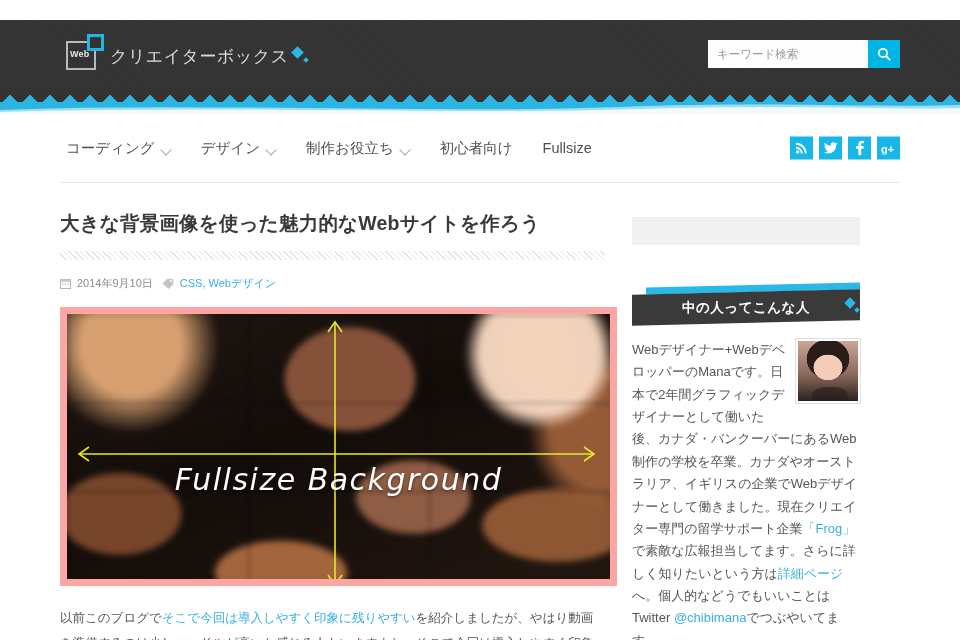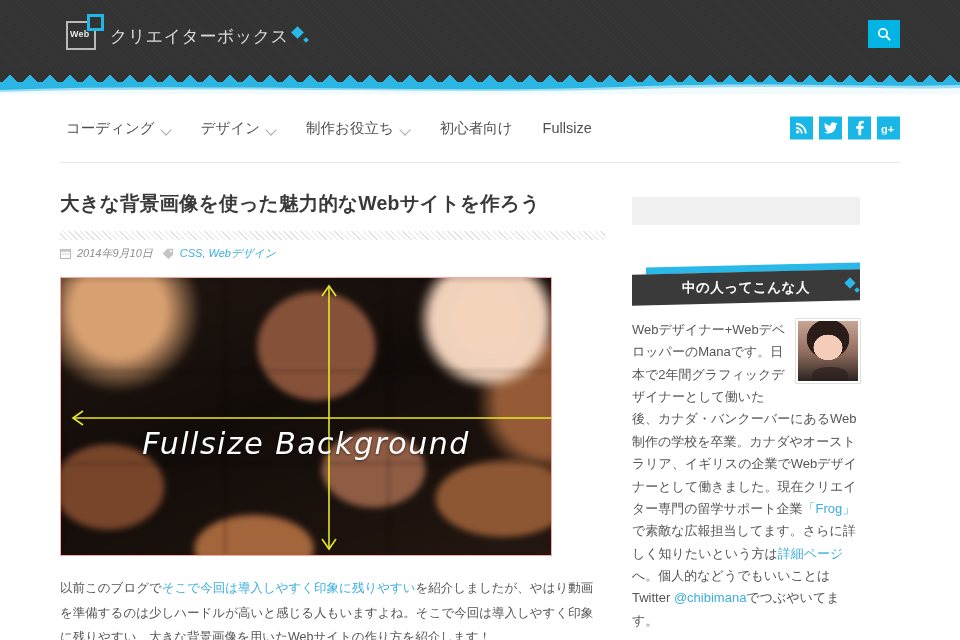--- a/index.html
+++ b/index.html
@@ -10,20 +10,21 @@
     background: #ffffff;
     color: #4a4a4a;
   }
 
   
   .header {
     position: relative;
     height: 68px;
     background: #333333;
     background-image: repeating-linear-gradient(45deg, rgba(255,255,255,.018) 0 1px, transparent 1px 3px);
+    margin-top: 20px;
   }
   .logo-wrap {
     position: absolute; left: 66px; top: 14px;
     display: flex; align-items: flex-end;
   }
   .logo-mark {
     position: relative;
     width: 40px; height: 36px;
   }
   .logo-square {
@@ -143,30 +144,30 @@
     font-size: 19.5px; font-weight: bold; color: #3a3a3a;
     line-height: 1.45; letter-spacing: .2px;
   }
   .hatch {
     height: 9px; margin-top: 14px;
     background-image: repeating-linear-gradient(45deg,
       #e3e3e3 0 1px, #ffffff 1px 4px);
   }
   .meta {
     display: flex; align-items: center; gap: 9px;
-    margin-top: 6px; font-size: 11px; color: #8d8d8d; font-style: italic;
+    margin-top: 16px; font-size: 11px; color: #8d8d8d;
   }
   .meta-group { display: flex; align-items: center; gap: 6px; }
   .meta a { color: #3aaede; text-decoration: none; }
 
   .hero {
     position: relative;
     margin-top: 16px;
-    width: 492px; height: 279px;
-    border: 1px solid #fca5a5;
+    width: 557px; height: 279px;
+    border: 7px solid #fca5a5;
     overflow: hidden;
     background: #4c1d95;
   }
   .hero-bg {
     position: absolute; inset: 0;
     background:
       radial-gradient(circle at 14% 14%, rgba(226,168,118,.95) 0 9%, transparent 16%),
       radial-gradient(ellipse 16% 26% at 52% 26%, rgba(140,85,60,.95) 0 70%, transparent 72%),
       radial-gradient(circle at 85% 17%, rgba(244,213,190,.98) 0 11%, transparent 14%),
       radial-gradient(circle at 85% 17%, rgba(243,140,44,.98) 0 6%, transparent 8%),
@@ -266,20 +267,21 @@
       <div class="logo-accent"></div>
     </div>
     <div class="logo-text">クリエイターボックス</div>
     <div class="logo-diamonds">
       <span class="dia big"></span>
         <span class="dia small"></span>
     </div>
   </div>
 
   <div class="search-box">
+    <input class="search-input" type="text" placeholder="キーワード検索" style="">
     <button class="search-btn">
       <svg width="14" height="14" viewBox="0 0 14 14">
         <circle cx="6" cy="6" r="4.2" fill="none" stroke="#fff" stroke-width="1.8"></circle>
         <line x1="9.2" y1="9.2" x2="12.6" y2="12.6" stroke="#fff" stroke-width="2" stroke-linecap="round"></line>
       </svg>
     </button>
   </div>
 </div>
 
 <div class="zigzag">

